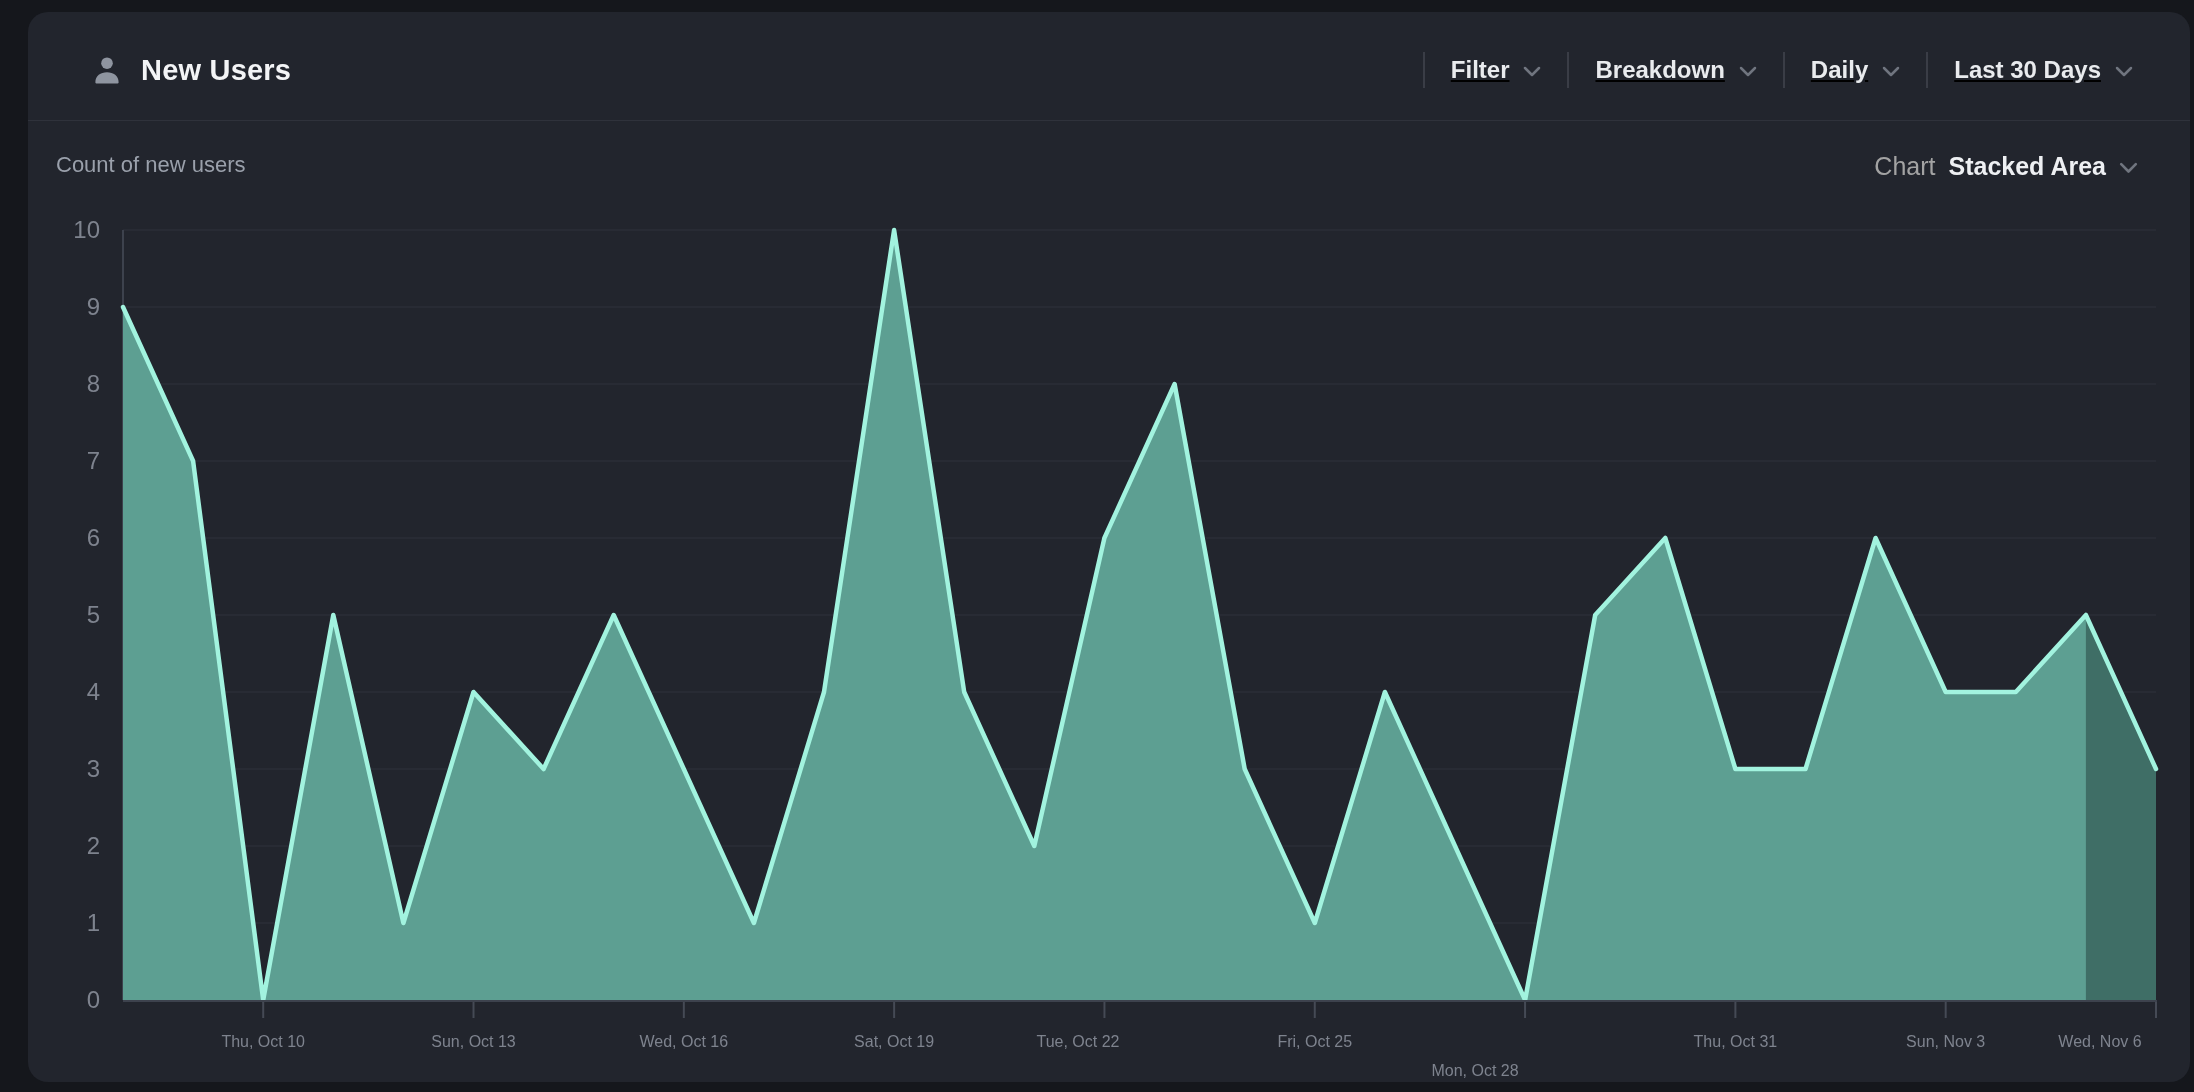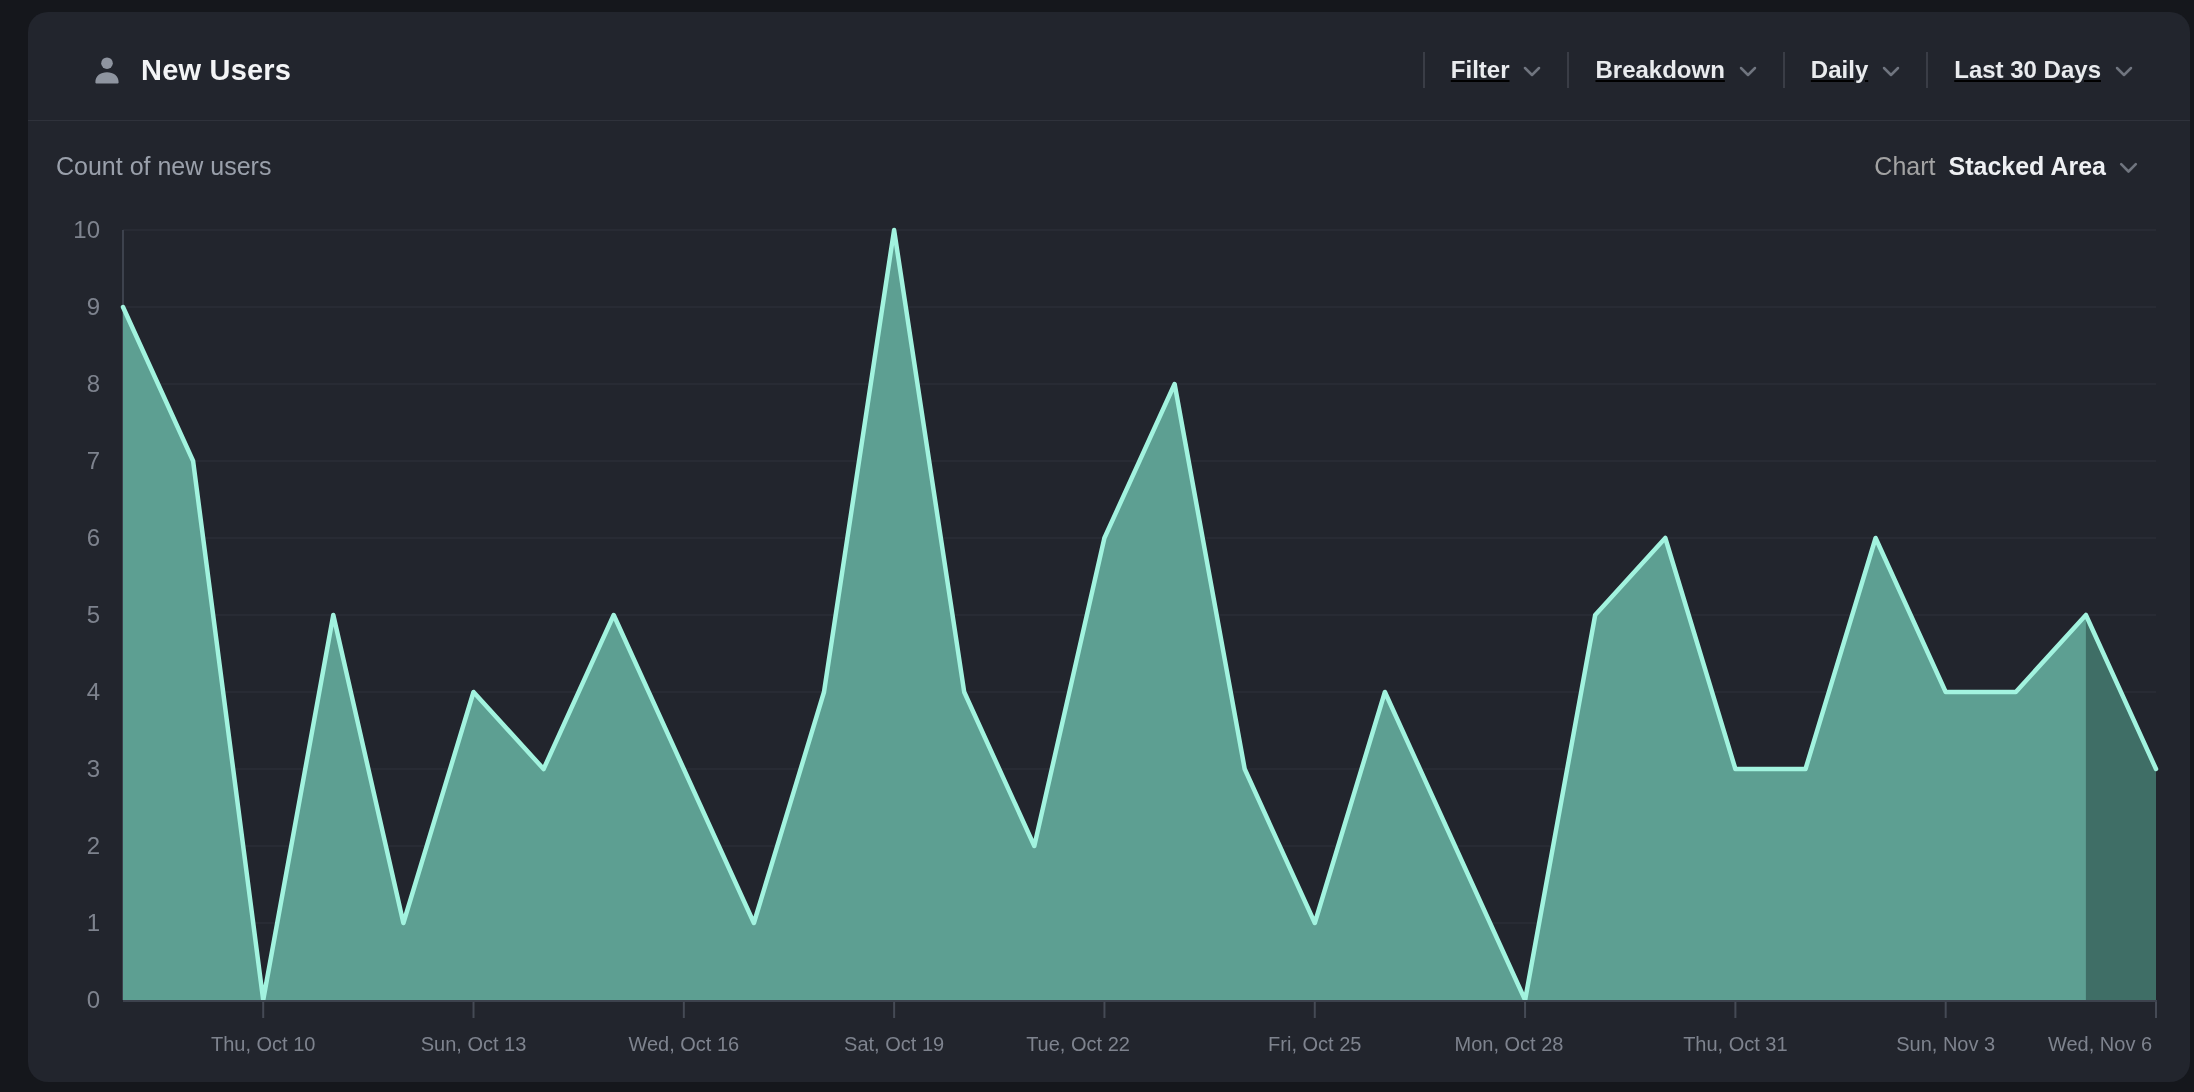--- a/index.html
+++ b/index.html
@@ -40,38 +40,38 @@
   .tb-item {
     display: flex; align-items: center; gap: 14px;
     padding: 0 26px; height: 56px; cursor: pointer; text-decoration: underline;
   }
   .tb-item:last-child { padding-right: 0; }
   .tb-label { color: #e9ebee; font-size: 24px; font-weight: 700; white-space: nowrap; }
   .chev { display: block; margin-top: 3px; }
 
   .metric-label {
     position: absolute; left: 56px; top: 152px;
-    color: #9aa0ab; font-size: 25px; font-weight: 400;
+    color: #9aa0ab; font-size: 22px; font-weight: 400;
   }
   .chart-type {
     position: absolute; right: 56px; top: 152px;
     display: flex; align-items: center; gap: 13px; cursor: pointer;
   }
   .chart-type-caption { color: #a3a3a3; font-size: 25px; }
   .chart-type-value { color: #eef0f3; font-size: 25px; font-weight: 700; }
 
   #chart-svg { position: absolute; left: 0; top: 0; }
 
   .y-axis-label {
     position: absolute; left: 30px; width: 70px; height: 28px; line-height: 28px;
     text-align: right; color: #7e838e; font-size: 24px;
   }
   .x-axis-label {
     position: absolute; top: 1033px; transform: translateX(-50%);
-    color: #7e838e; font-size: 20px; white-space: nowrap;
+    color: #7e838e; font-size: 16px; white-space: nowrap;
   }
   .plot-hover {
     position: absolute; left: 123px; top: 230px; width: 2033px; height: 770px;
   }
 </style>
 </head>
 <body>
 
 <div class="page">
   <div class="panel"></div>
@@ -167,18 +167,18 @@
       <div class="y-axis-label" style="top: 447px;">7</div>
       <div class="y-axis-label" style="top: 370px;">8</div>
       <div class="y-axis-label" style="top: 293px;">9</div>
       <div class="y-axis-label" style="top: 216px;">10</div>
       <div class="x-axis-label" style="left: 263.207px;">Thu, Oct 10</div>
       <div class="x-axis-label" style="left: 473.517px;">Sun, Oct 13</div>
       <div class="x-axis-label" style="left: 683.828px;">Wed, Oct 16</div>
       <div class="x-axis-label" style="left: 894.138px;">Sat, Oct 19</div>
       <div class="x-axis-label" style="left: 1078px;">Tue, Oct 22</div>
       <div class="x-axis-label" style="left: 1314.76px;">Fri, Oct 25</div>
-      <div class="x-axis-label" style="left: 1509px;">Mon, Oct 28</div>
+      <div class="x-axis-label" style="left: 1475px; margin-top: 29px;">Mon, Oct 28</div>
       <div class="x-axis-label" style="left: 1735.38px;">Thu, Oct 31</div>
       <div class="x-axis-label" style="left: 1945.69px;">Sun, Nov 3</div>
       <div class="x-axis-label" style="left: 2100px;">Wed, Nov 6</div>
     </div>
 </div>
 
 </body></html>

